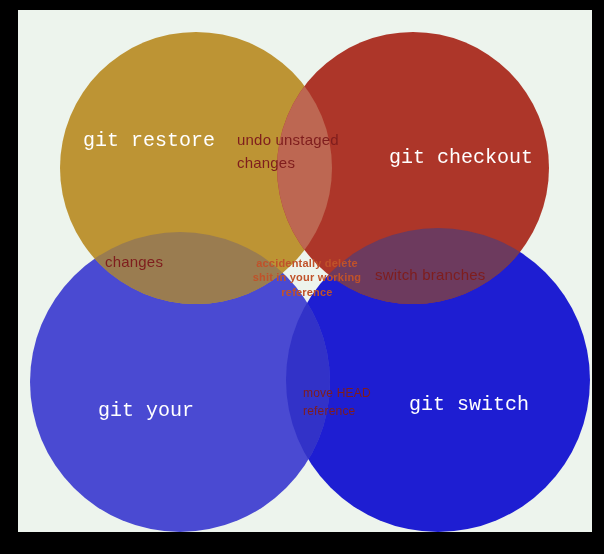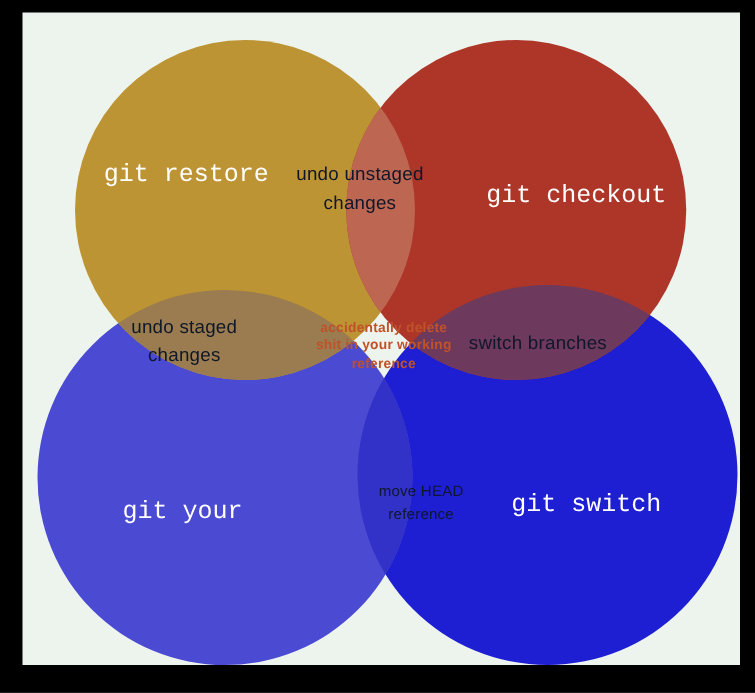--- a/index.html
+++ b/index.html
@@ -37,23 +37,22 @@
   .cmd {
     font-family: "Liberation Mono", "DejaVu Sans Mono", monospace;
     font-size: 20px;
     color: #ffffff;
     transform: translate(-50%, -50%);
   }
   .note {
     font-size: 15px;
     line-height: 1.5;
     letter-spacing: 0.2px;
-    color: #0f172a;
+    color: #7f1d1d;
     font-weight: 400;
-    text-align: center;
   }
   .note.small { font-size: 12px; margin-left: 48px; }
   .ln { display: block; }
   .center-note {
     position: absolute;
     width: 122px;
     transform: translate(-50%, -50%);
     text-align: center;
     font-size: 11px;
     line-height: 1.3;
@@ -104,21 +103,20 @@
     <div class="label cmd" style="left:131px; top:130px;">git restore</div>
     <div class="label cmd" style="left:128px; top:400px;">git your</div>
     <div class="label cmd" style="left:434px; top:394px;margin-left:17px;">git switch</div>
 
     <div class="label note" style="left:219px; top:119px;">
       <span class="ln">undo unstaged</span>
       <span class="ln">changes</span>
     </div>
 
     <div class="label note" style="left:87px; top:241px;">
-      <span class="ln">undo staged</span>
       <span class="ln">changes</span>
     </div>
 
     <div class="label note" style="left:357px; top:254px;">
       <span class="ln">switch branches</span>
     </div>
 
     <div class="label note small" style="left:237px; top:374px;">
       <span class="ln">move HEAD</span>
       <span class="ln">reference</span>

